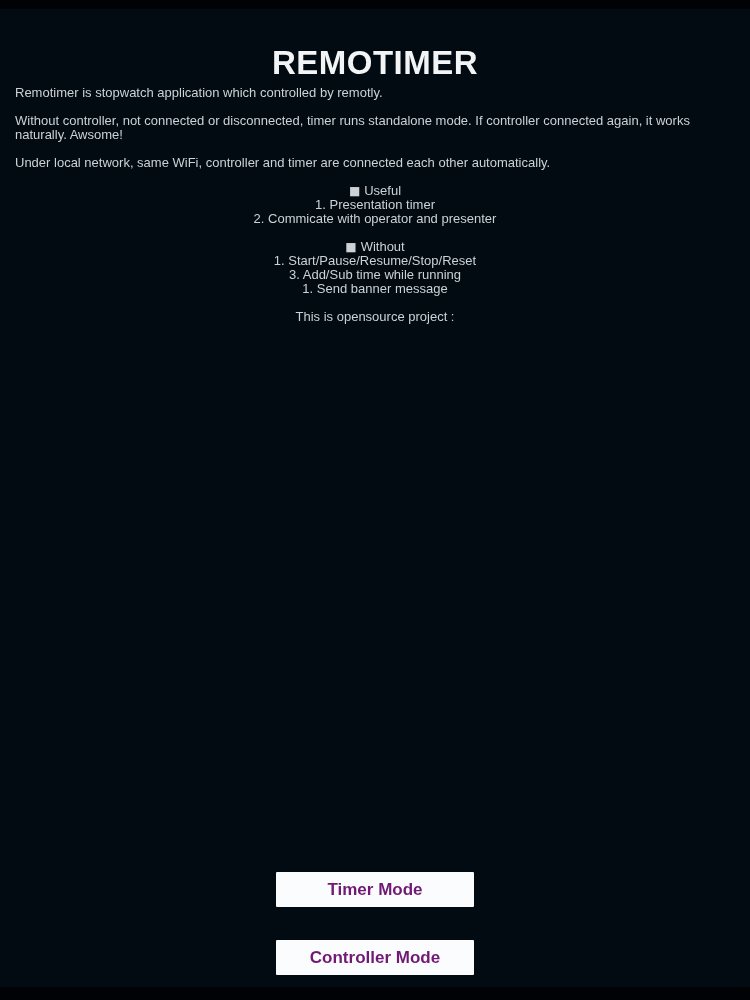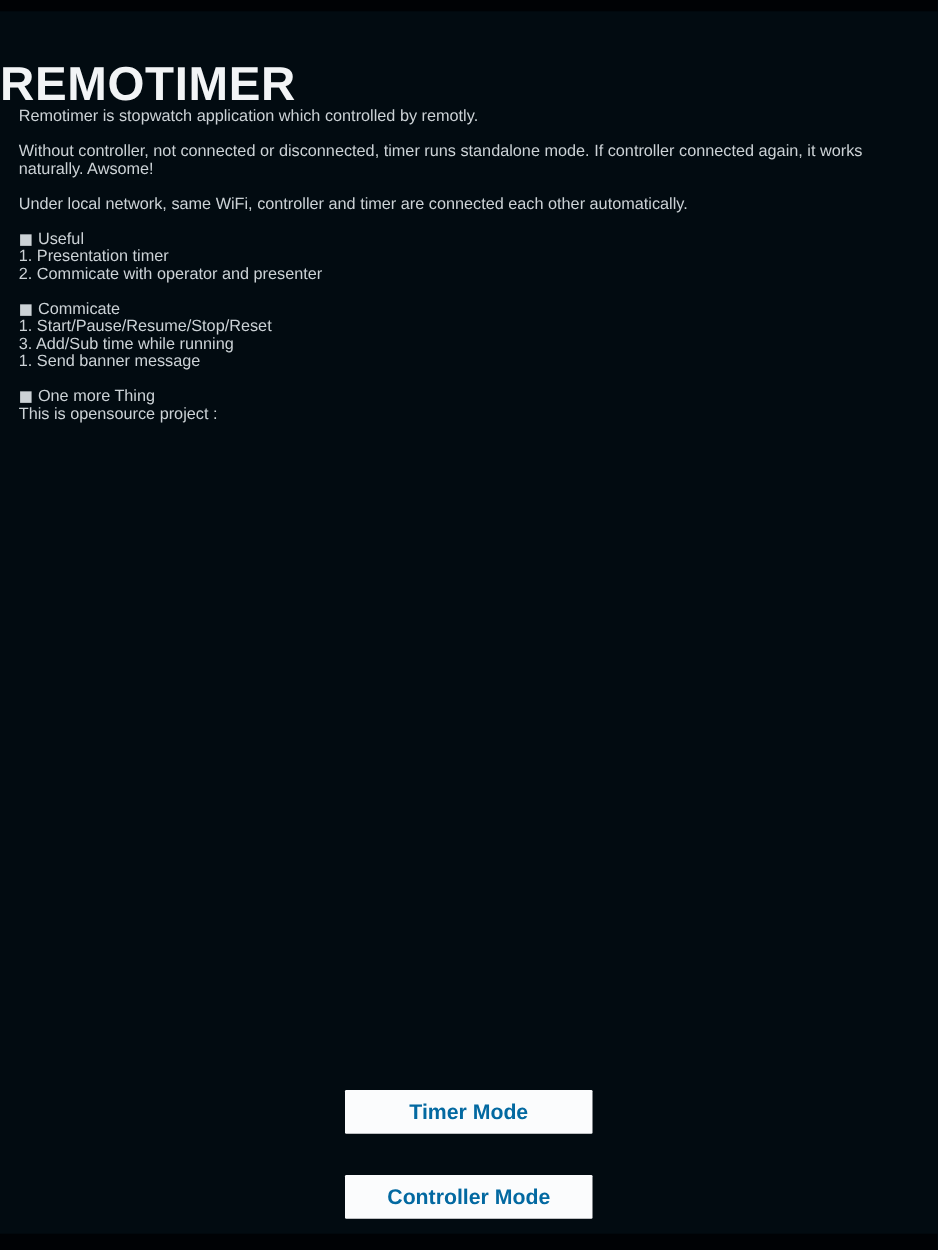--- a/index.html
+++ b/index.html
@@ -22,61 +22,63 @@
     background: #000205;
   }
   .edge-bar.top { top: 0; height: 9px; }
   .edge-bar.bottom { bottom: 0; height: 13px; }
 
   .app-title {
     position: absolute;
     top: 22px;
     left: 0;
     width: 100%;
-    font-size: 38px;
+    text-align: center;
+    font-size: 33px;
     font-weight: 700;
     letter-spacing: 0.5px;
     color: #f2f4f6;
   }
 
   .content {
     position: absolute;
     top: 86px;
     left: 15px;
     right: 15px;
     font-size: 13px;
     line-height: 14px;
     color: #ccd2d6;
   }
   .content p {
     margin: 0 0 14px 0;
   }
   .section {
     margin: 0 0 14px 0;
+    text-align: center;
   }
   .section-heading {
     display: block;
   }
   .square-bullet {
     font-family: "DejaVu Sans", sans-serif;
     font-size: 12px;
     margin-right: 4px;
     color: #ccd2d6;
   }
   .section-line {
     display: block;
   }
 
   .mode-button {
     position: absolute;
     left: 276px;
     width: 198px;
     height: 35px;
     background: #fbfcfd;
-    color: #0369a1;
+    color: #701a75;
     border: none;
     border-radius: 1px;
     font-family: "Liberation Sans", sans-serif;
     font-size: 17px;
     font-weight: 600;
     display: flex;
     align-items: center;
     justify-content: center;
     cursor: pointer;
     padding: 0;
@@ -100,29 +102,26 @@
   <div class="section">
     <span class="section-heading">
       <span class="square-bullet">■</span><span>Useful</span>
     </span>
     <span class="section-line">1. Presentation timer</span>
     <span class="section-line">2. Commicate with operator and presenter</span>
   </div>
 
   <div class="section">
     <span class="section-heading">
-      <span class="square-bullet">■</span><span>Commicate</span>
+      <span class="square-bullet">■</span><span>Without</span>
     </span>
     <span class="section-line">1. Start/Pause/Resume/Stop/Reset</span>
     <span class="section-line">3. Add/Sub time while running</span>
     <span class="section-line">1. Send banner message</span>
   </div>
 
   <div class="section">
-    <span class="section-heading">
-      <span class="square-bullet">■</span><span>One more Thing</span>
-    </span>
     <span class="section-line">This is opensource project :</span>
   </div>
 </div>
 
 <button class="mode-button timer">Timer Mode</button>
 <button class="mode-button controller">Controller Mode</button>
 
 </body></html>

